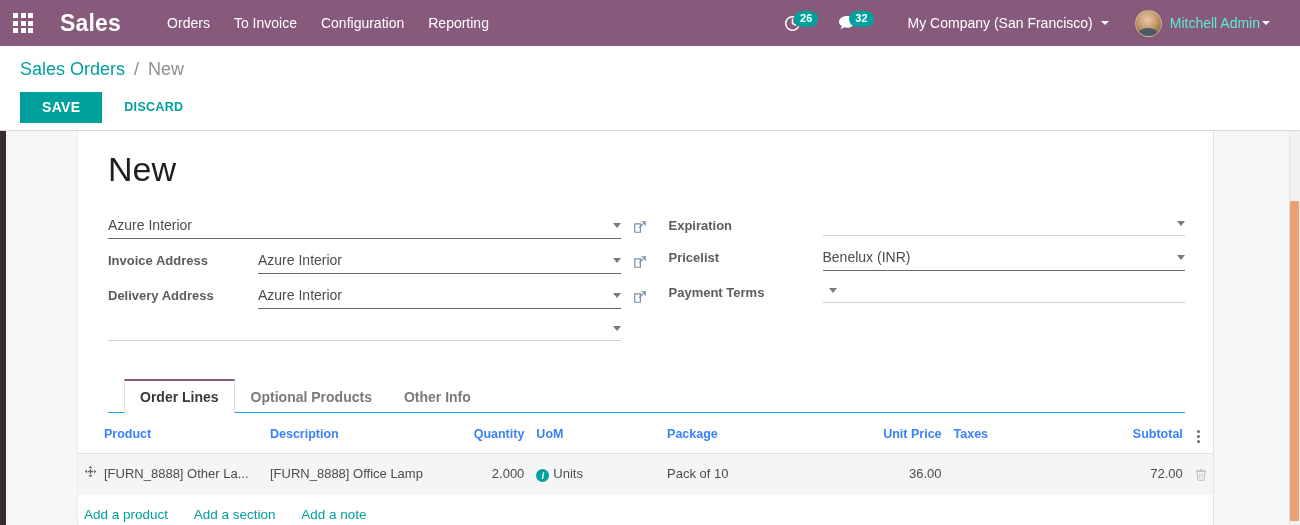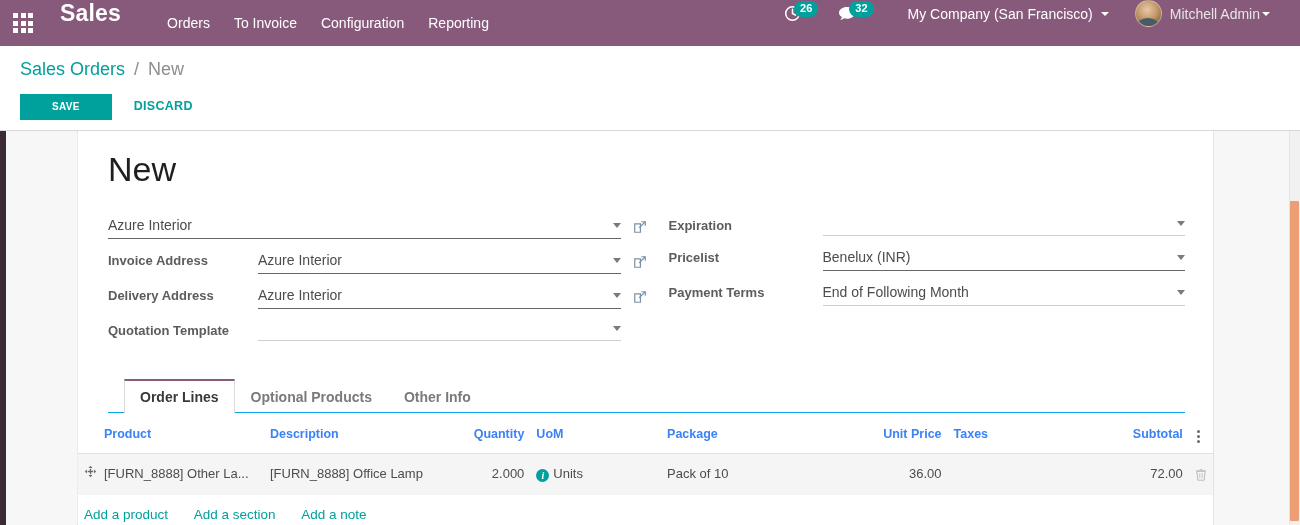--- a/index.html
+++ b/index.html
@@ -10,21 +10,21 @@
     background: #ffffff;
     font-family: "Liberation Sans", sans-serif;
     -webkit-font-smoothing: antialiased;
   }
 
   
   .navbar {
     height: 46px;
     background: #875A7B;
     display: flex;
-    align-items: flex-start;
+    align-items: center;
     color: #ffffff;
     position: relative;
     z-index: 10;
   }
   .apps-toggle {
     width: 46px; height: 46px;
     display: flex; align-items: center; justify-content: center;
     cursor: pointer;
   }
   .apps-grid {
@@ -102,42 +102,42 @@
   }
   .avatar::after {
     content: "";
     position: absolute;
     left: 50%; bottom: -4px;
     transform: translateX(-50%);
     width: 20px; height: 12px;
     border-radius: 50% 50% 0 0;
     background: #4a5a66;
   }
-  .user-name { font-size: 14px; color: #e5e5e5; padding-left: 8px; white-space: nowrap; }
+  .user-name { font-size: 14px; color: #5eead4; padding-left: 8px; white-space: nowrap; }
 
   
   .control-panel {
     background: #ffffff;
     border-bottom: 1px solid #d8d8d8;
     padding: 12px 0 10px 20px;
     height: 85px;
   }
   .breadcrumb { font-size: 18px; line-height: 22px; }
   .bc-link { color: #00A09D; cursor: pointer; }
   .bc-sep { color: #8e8e8e; padding: 0 4px; }
   .bc-current { color: #8e8e8e; }
   .btn-row { margin-top: 12px; display: flex; align-items: center; }
   .btn-save {
     background: #00A09D;
     color: #ffffff;
     border: none;
-    font-size: 10px;
+    font-size: 14px;
     font-weight: bold;
     letter-spacing: 0.3px;
-    padding: 7px 32px 8px;
+    padding: 7px 22px 8px;
     cursor: pointer;
     font-family: inherit;
   }
   .btn-discard {
     background: transparent;
     color: #00A09D;
     border: none;
     font-size: 12.5px;
     font-weight: bold;
     letter-spacing: 0.3px;
@@ -489,21 +489,20 @@
                 <svg width="14" height="14" viewBox="0 0 16 16">
                   <path d="M2 4.5h6.5v9.5H2z" fill="none" stroke="#7C91A8" stroke-width="1.4"></path>
                   <path d="M9.5 2H14v4.5" fill="none" stroke="#7C91A8" stroke-width="1.4"></path>
                   <path d="M7 9 L14 2" fill="none" stroke="#7C91A8" stroke-width="1.4"></path>
                 </svg>
               </span>
             </div>
           </div>
 
           <div class="frow">
-            <div class="flabel">Quotation Template</div>
             <div class="fval">
               <div class="fieldline empty">
                 <span class="fvalue-text"></span>
                 <span class="dd-caret"></span>
               </div>
               <span style="width:14px;margin-left:12px;flex:none;"></span>
             </div>
           </div>
 
         </div>
@@ -527,21 +526,20 @@
                 <span class="fvalue-text">Benelux (INR)</span>
                 <span class="dd-caret"></span>
               </div>
             </div>
           </div>
 
           <div class="frow">
             <div class="flabel">Payment Terms</div>
             <div class="fval">
               <div class="fieldline empty">
-                <span class="fvalue-text">End of Following Month</span>
                 <span class="dd-caret"></span>
               </div>
             </div>
           </div>
 
         </div>
       </div>
 
       <div class="notebook">
         <div class="tabs">

